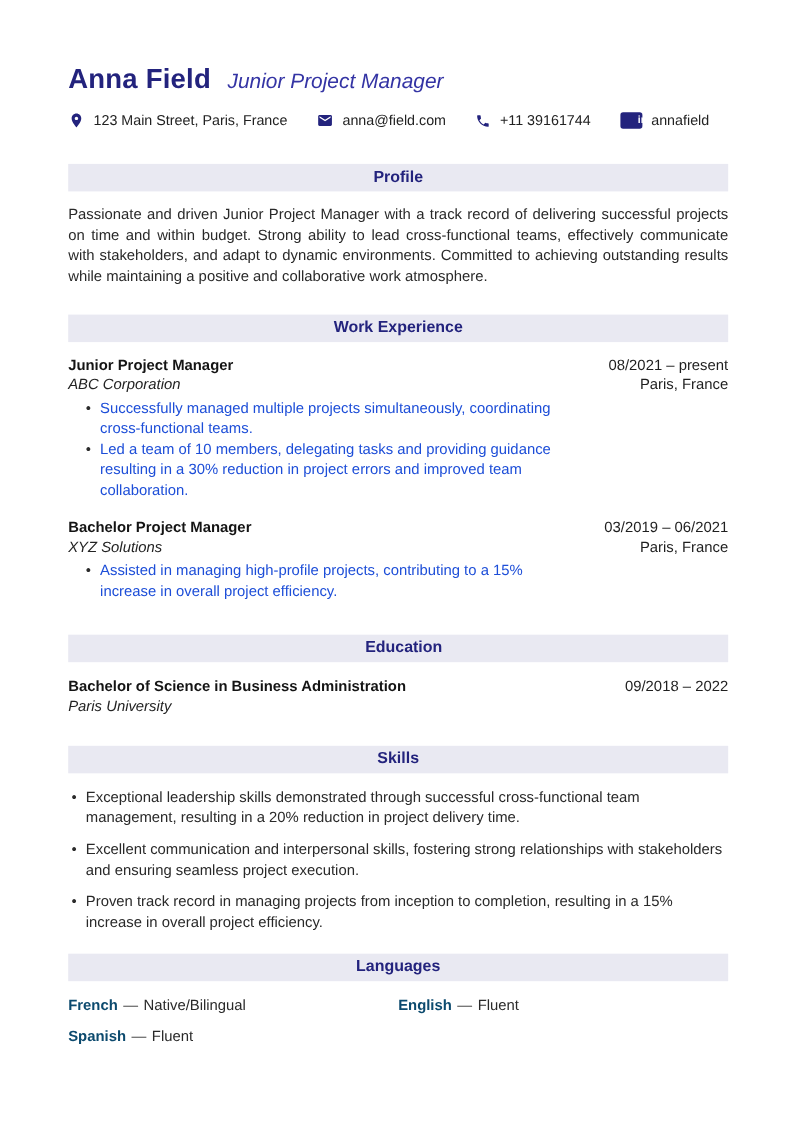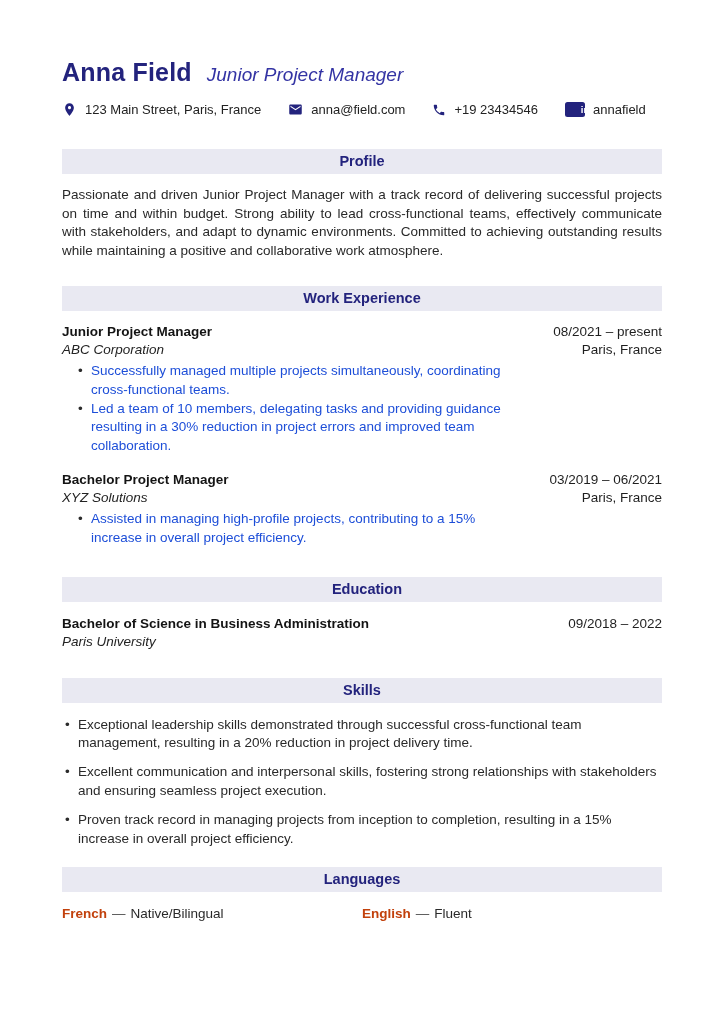--- a/index.html
+++ b/index.html
@@ -69,21 +69,21 @@
     position: relative; padding-left: 13px; margin-left: 3px;
     font-size: 13.5px; line-height: 18.6px; color: #292929; margin-bottom: 10.5px;
   }
   ul.skills li::before { content: "\2022"; position: absolute; left: 0; color: #2b2b2b; }
   
   .lang-grid {
     display: grid; grid-template-columns: 1fr 1fr;
     row-gap: 10px; margin-top: 13px;
   }
   .lang-item { font-size: 13.5px; color: #2a2a2a; line-height: 18px; }
-  .lang-name { font-weight: 700; color: #c2410c; }
+  .lang-name { font-weight: 700; color: #0c4a6e; }
   .lang-sep { color: #4a4a4a; margin: 0 5px; }
 </style>
 </head>
 <body>
 
 <div class="page">
 
   <div class="name-row">
     <span class="name">Anna Field</span>
     <span class="job-title">Junior Project Manager</span>
@@ -105,21 +105,21 @@
           </svg>
       </span>
       <span>anna@field.com</span>
     </div>
     <div class="contact-item">
       <span>
         <svg width="14" height="14" viewBox="0 0 24 24" fill="#23237d">
             <path d="M6.62 10.79c1.44 2.83 3.76 5.14 6.59 6.59l2.2-2.2c.27-.27.67-.36 1.02-.24 1.12.37 2.33.57 3.57.57.55 0 1 .45 1 1V20c0 .55-.45 1-1 1-9.39 0-17-7.61-17-17 0-.55.45-1 1-1h3.5c.55 0 1 .45 1 1 0 1.25.2 2.45.57 3.57.11.35.03.74-.25 1.02l-2.2 2.2z"></path>
           </svg>
       </span>
-      <span>+19 23434546</span>
+      <span>+11 39161744</span>
     </div>
     <div class="contact-item">
       <span class="li-badge">in</span>
       <span>annafield</span>
     </div>
   </div>
 
   <div class="section-band mt-profile">Profile</div>
   <p class="para">Passionate and driven Junior Project Manager with a track record of delivering successful projects on time and within budget. Strong ability to lead cross-functional teams, effectively communicate with stakeholders, and adapt to dynamic environments. Committed to achieving outstanding results while maintaining a positive and collaborative work atmosphere.</p>
 
@@ -180,15 +180,18 @@
   </ul>
 
   <div class="section-band mt-lang">Languages</div>
   <div class="lang-grid">
     <div class="lang-item">
       <span class="lang-name">French</span><span class="lang-sep">—</span><span>Native/Bilingual</span>
     </div>
     <div class="lang-item">
       <span class="lang-name">English</span><span class="lang-sep">—</span><span>Fluent</span>
     </div>
+    <div class="lang-item">
+      <span class="lang-name">Spanish</span><span class="lang-sep">—</span><span>Fluent</span>
+    </div>
   </div>
 
 </div>
 
 </body></html>

